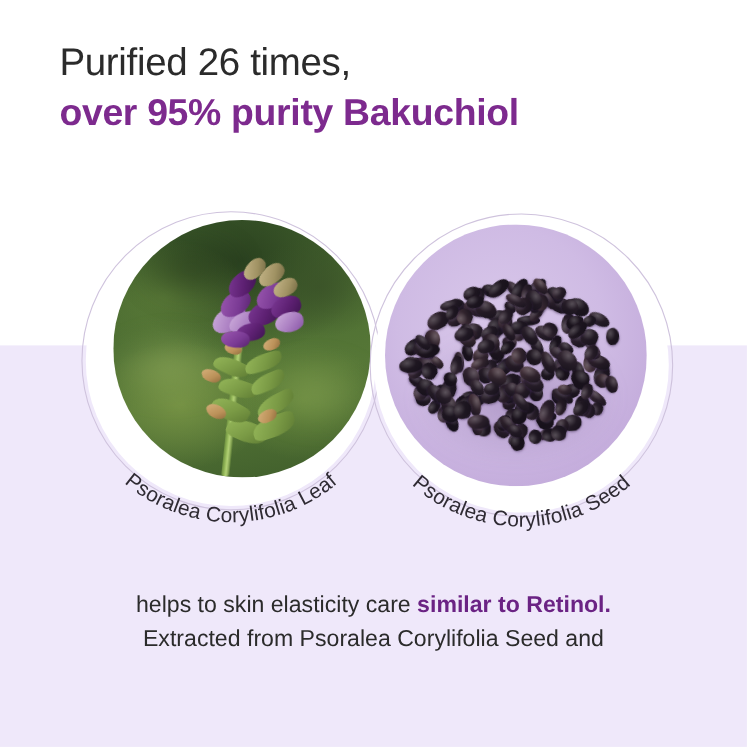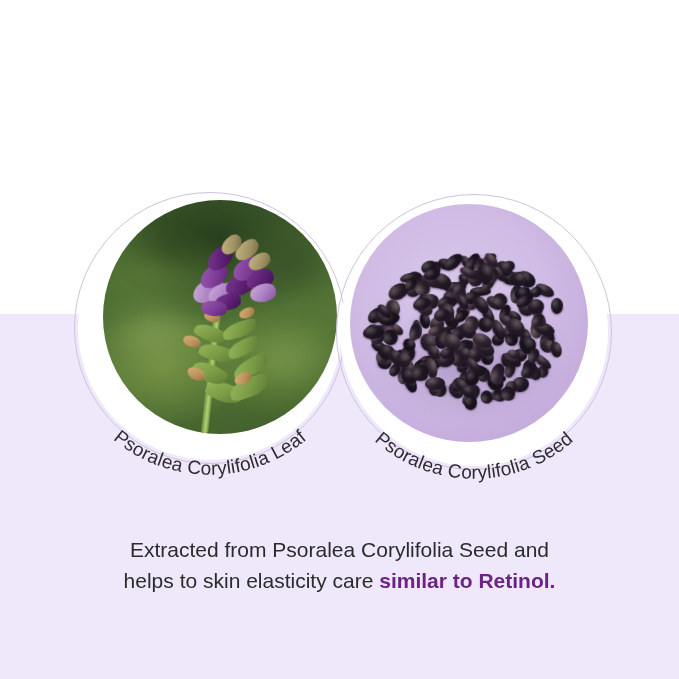--- a/index.html
+++ b/index.html
@@ -120,20 +120,24 @@
   }
 </style>
 </head>
 <body>
 
 <div class="canvas">
 
   <div class="band-top"></div>
   <div class="band-bottom"></div>
 
+  <div class="headline">
+    <div class="line1">Purified 26 times,</div>
+    <div class="line2">over 95% purity Bakuchiol</div>
+  </div>
 
   <div class="circle-unit" id="unit-leaf">
     <div class="ring-outline"></div>
     <div class="ring-white"></div>
     <div class="photo">
       <div class="leaf-scene"></div>
       <div class="leaf-blur-c"></div>
       <div class="leaf-blur-a"></div>
       <div class="leaf-blur-b"></div>
 
@@ -383,20 +387,20 @@
       <defs>
         <path id="arcSeed" d="M 18,6 A 150,150 0 0 0 282,6" fill="none"></path>
       </defs>
       <text>
         <textPath href="#arcSeed" startOffset="50%" text-anchor="middle">Psoralea Corylifolia Seed</textPath>
       </text>
     </svg>
   </div>
 
   <div class="desc">
-    <div>Extracted from Psoralea Corylifolia Seed and</div>
     <div>
       <span>helps to skin elasticity care </span><span class="accent">similar to Retinol.</span>
     </div>
+    <div>Extracted from Psoralea Corylifolia Seed and</div>
   </div>
 
 
 </div>
 
 </body></html>

